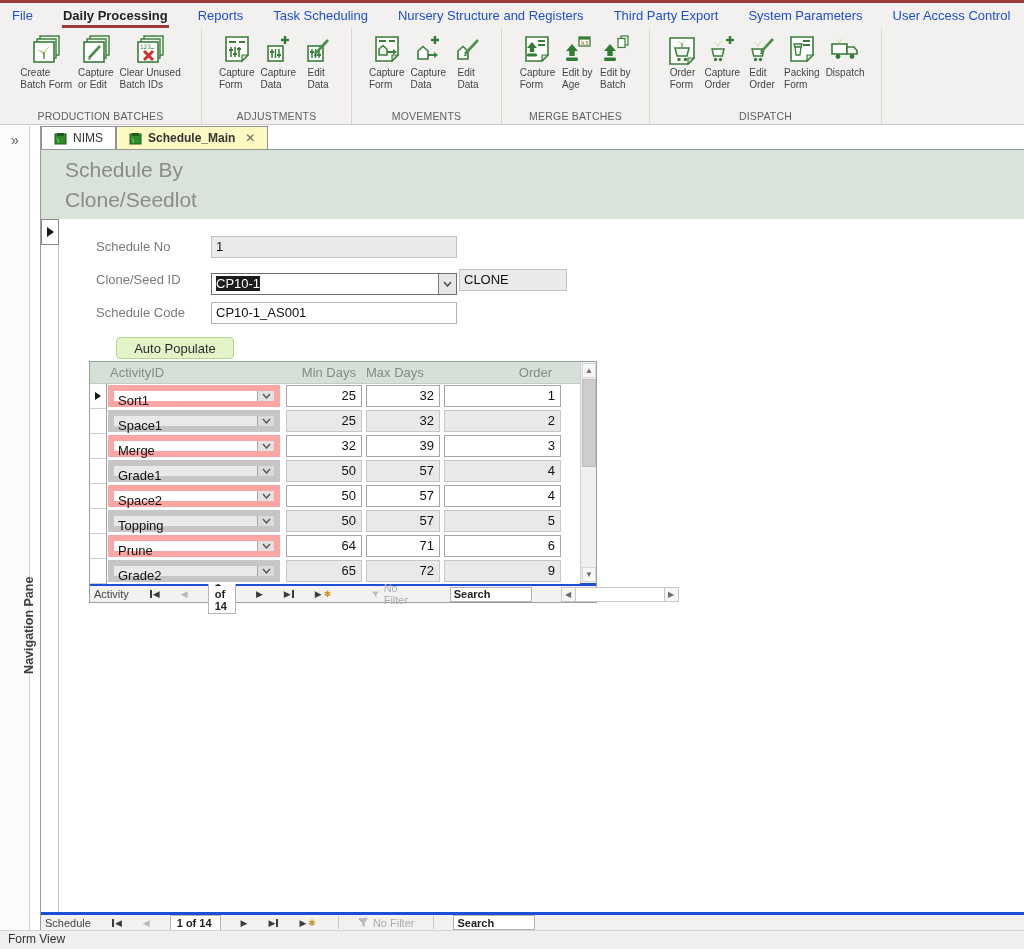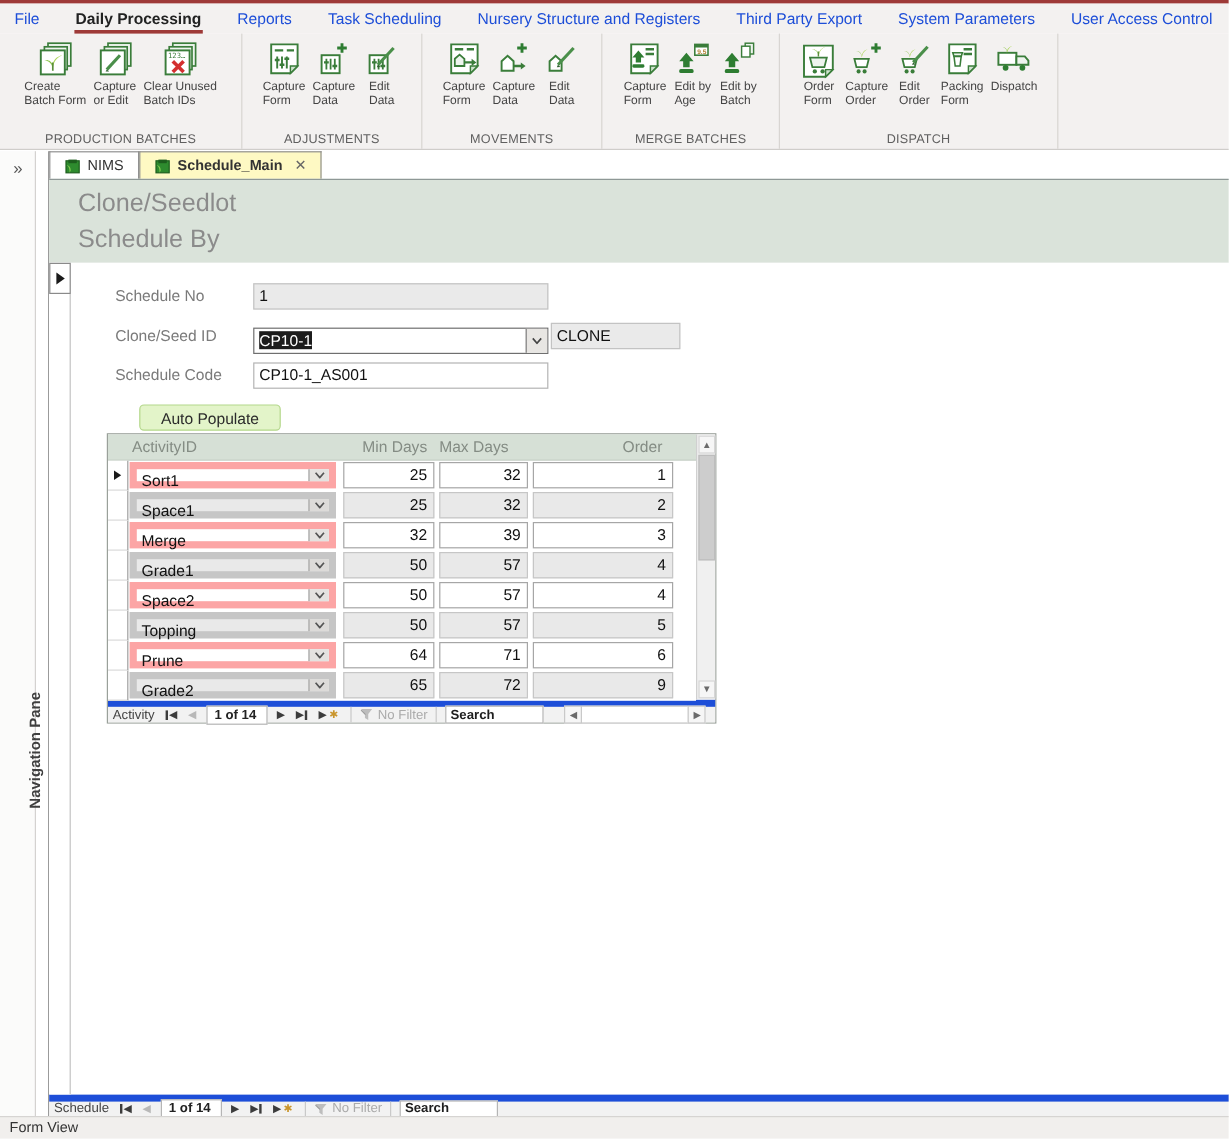--- a/index.html
+++ b/index.html
@@ -97,22 +97,22 @@
   .sf-row.alt .cell-combo .dd-btn { background:#dddbd9; }
   .c-min { left:196px; width:76px; } .c-max { left:276px; width:74px; } .c-ord { left:354px; width:117px; }
 
   .sf-vscroll { position:absolute; right:0; top:0; bottom:0; width:16px; background:#f0f0f0;
     border-left:1px solid #d0d0d0; }
   .vs-btn { position:absolute; left:1px; width:14px; height:15px; background:#f6f6f6;
     border:1px solid #d6d6d6; color:#6b6b6b; font-size:8px; display:flex; align-items:center; justify-content:center; }
   .vs-thumb { position:absolute; left:1px; top:17px; width:14px; height:88px; background:#cdcdcd; border:1px solid #bdbdbd; }
 
   
-  .recnav { display:flex; align-items:center; background:#f2f2f2; border-top:6px solid #1d4ed8;
-    font-size:11px; color:#444; padding:0 4px; gap:3px; }
+  .recnav { display:flex; align-items:center; background:#f2f2f2; border-top:3px solid #1d4ed8;
+    font-size:11px; color:#444; padding:0 4px; gap:15px; }
   .sf-nav { height:19px; }
   .sched-nav { height:18px; }
   .rn-label { margin-right:3px; color:#444; }
   .rn-btn { display:flex; align-items:center; gap:1px; padding:0 3px; color:#3c3c3c; font-size:9px; cursor:default; }
   .rn-btn.disabled { color:#b8b8b8; }
   .vbar { display:inline-block; width:2px; height:8px; background:currentColor; }
   .rn-pos { background:#fff; border:1px solid #b5b5b5; padding:1px 8px 1px 6px; font-size:11px;
     font-weight:700; color:#222; margin:0 2px; }
   .rn-star { color:#c9952c; font-size:9px; margin-left:1px; }
   .rn-sep { width:1px; height:13px; background:#c9c9c9; margin:0 4px; }
@@ -438,22 +438,22 @@
             <rect x="1" y="2" width="11" height="10" fill="#2e8b2e" stroke="#1d5e1d"></rect>
             <path d="M4 12 C4 8 3 6.5 1.5 5.5 C4 5.8 5 8 5 10 Z" fill="#7ec850"></path>
             <rect x="3" y="1" width="7" height="3" fill="#1d5e1d"></rect>
           </svg>
           <span>Schedule_Main</span>
           <span class="tclose">✕</span>
         </div>
       </div>
 
       <div class="band">
+        <div class="title">Schedule By</div>
         <div class="title">Clone/Seedlot</div>
-        <div class="title">Schedule By</div>
       </div>
 
       <div class="detail">
         <div class="recsel-col">
           <div class="recsel-box">
             <div class="recsel-arrow"></div>
           </div>
         </div>
 
         <div class="fld-label" style="left:55px; top:20px;">Schedule No</div>

